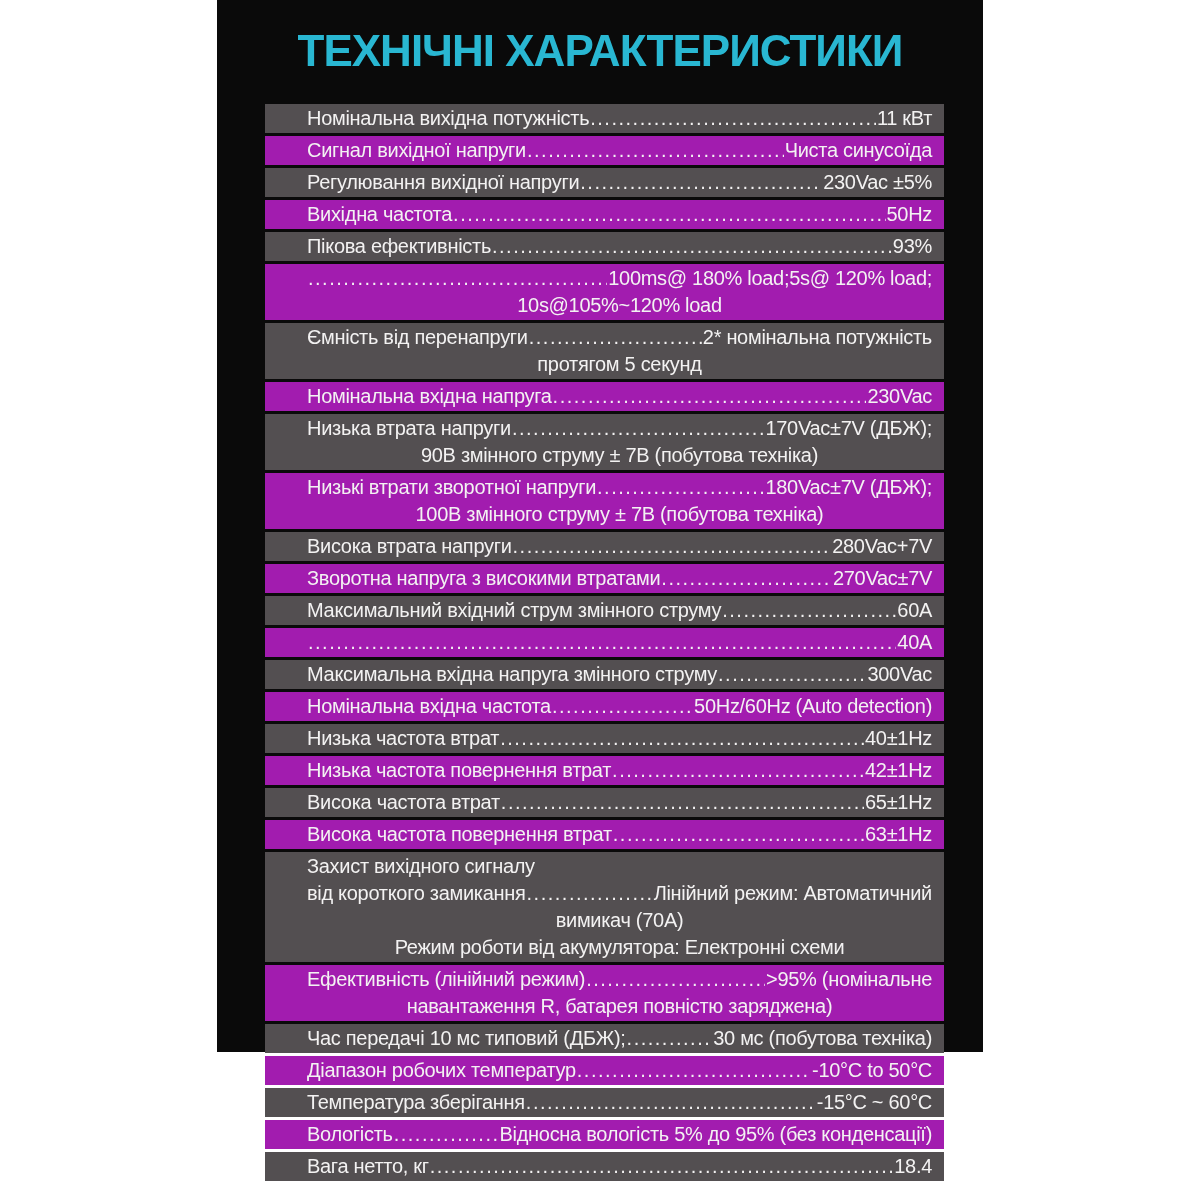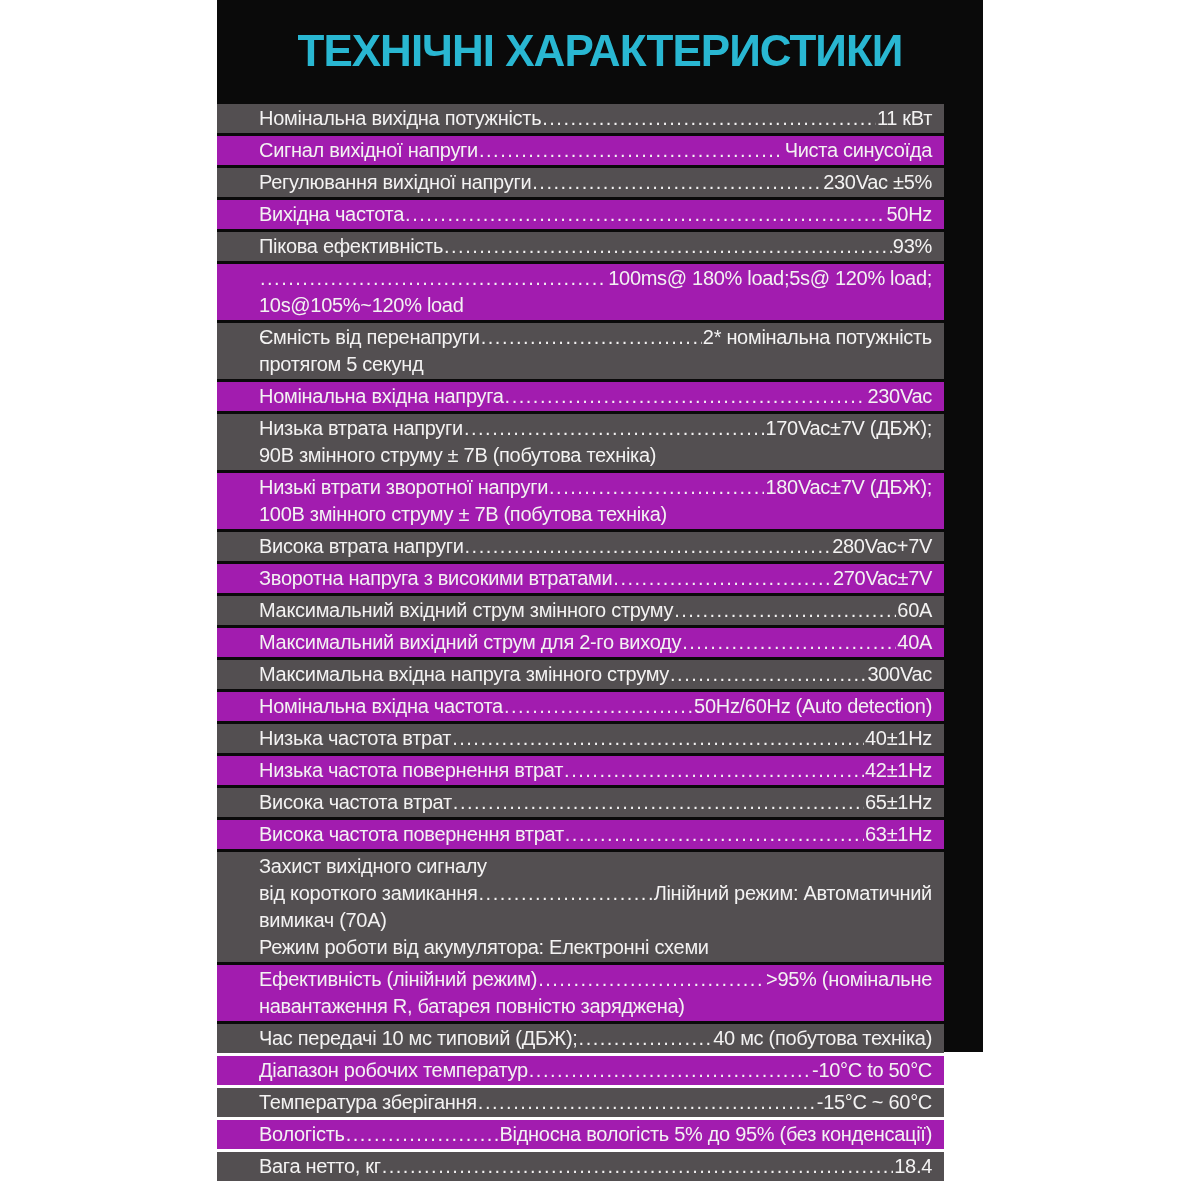--- a/index.html
+++ b/index.html
@@ -22,27 +22,28 @@
     line-height: 50px;
     white-space: nowrap;
   }
   .rows { width: 727px; }
   .row {
     margin-bottom: 3px;
     padding: 1px 12px 1px 42px;
     color: #f3f2f2;
     font-size: 20px; line-height: 27px;
     letter-spacing: -0.3px;
+    margin-left: 48px;
   }
   .row.gray { background: #534f51; }
   .row.dark { background: #a21caf; }
   .line { display: flex; align-items: baseline; white-space: nowrap; }
   .line .label { flex: 0 0 auto; }
   .line .value { flex: 0 0 auto; }
-  .line.cont { justify-content: flex-start; }
+  .line.cont { justify-content: center; }
   .dots {
     flex: 1 1 auto; overflow: hidden; min-width: 6px;
     margin: 0 1px;
   }
   .dots::after {
     content: "..............................................................................................................................................................";
     letter-spacing: 1.5px;
   }
 </style>
 </head>
@@ -149,21 +150,20 @@
         </div>
         <div class="row gray">
           <div class="line">
             <span class="label">Максимальний вхідний струм змінного струму</span>
             <span class="dots"></span>
             <span class="value">60A</span>
           </div>
         </div>
         <div class="row dark">
           <div class="line">
-            <span class="label">Максимальний вихідний струм для 2-го виходу</span>
             <span class="dots"></span>
             <span class="value"> 40A</span>
           </div>
         </div>
         <div class="row gray">
           <div class="line">
             <span class="label">Максимальна вхідна напруга змінного струму</span>
             <span class="dots"></span>
             <span class="value">300Vac</span>
           </div>
@@ -226,21 +226,21 @@
             <span class="value">&gt;95% (номінальне</span>
           </div>
           <div class="line cont">
             <span class="value">навантаження R, батарея повністю заряджена)</span>
           </div>
         </div>
         <div class="row gray">
           <div class="line">
             <span class="label">Час передачі 10 мс типовий (ДБЖ);</span>
             <span class="dots"></span>
-            <span class="value">40 мс (побутова техніка)</span>
+            <span class="value">30 мс (побутова техніка)</span>
           </div>
         </div>
         <div class="row dark">
           <div class="line">
             <span class="label">Діапазон робочих температур</span>
             <span class="dots"></span>
             <span class="value">-10°C to 50°C</span>
           </div>
         </div>
         <div class="row gray">

